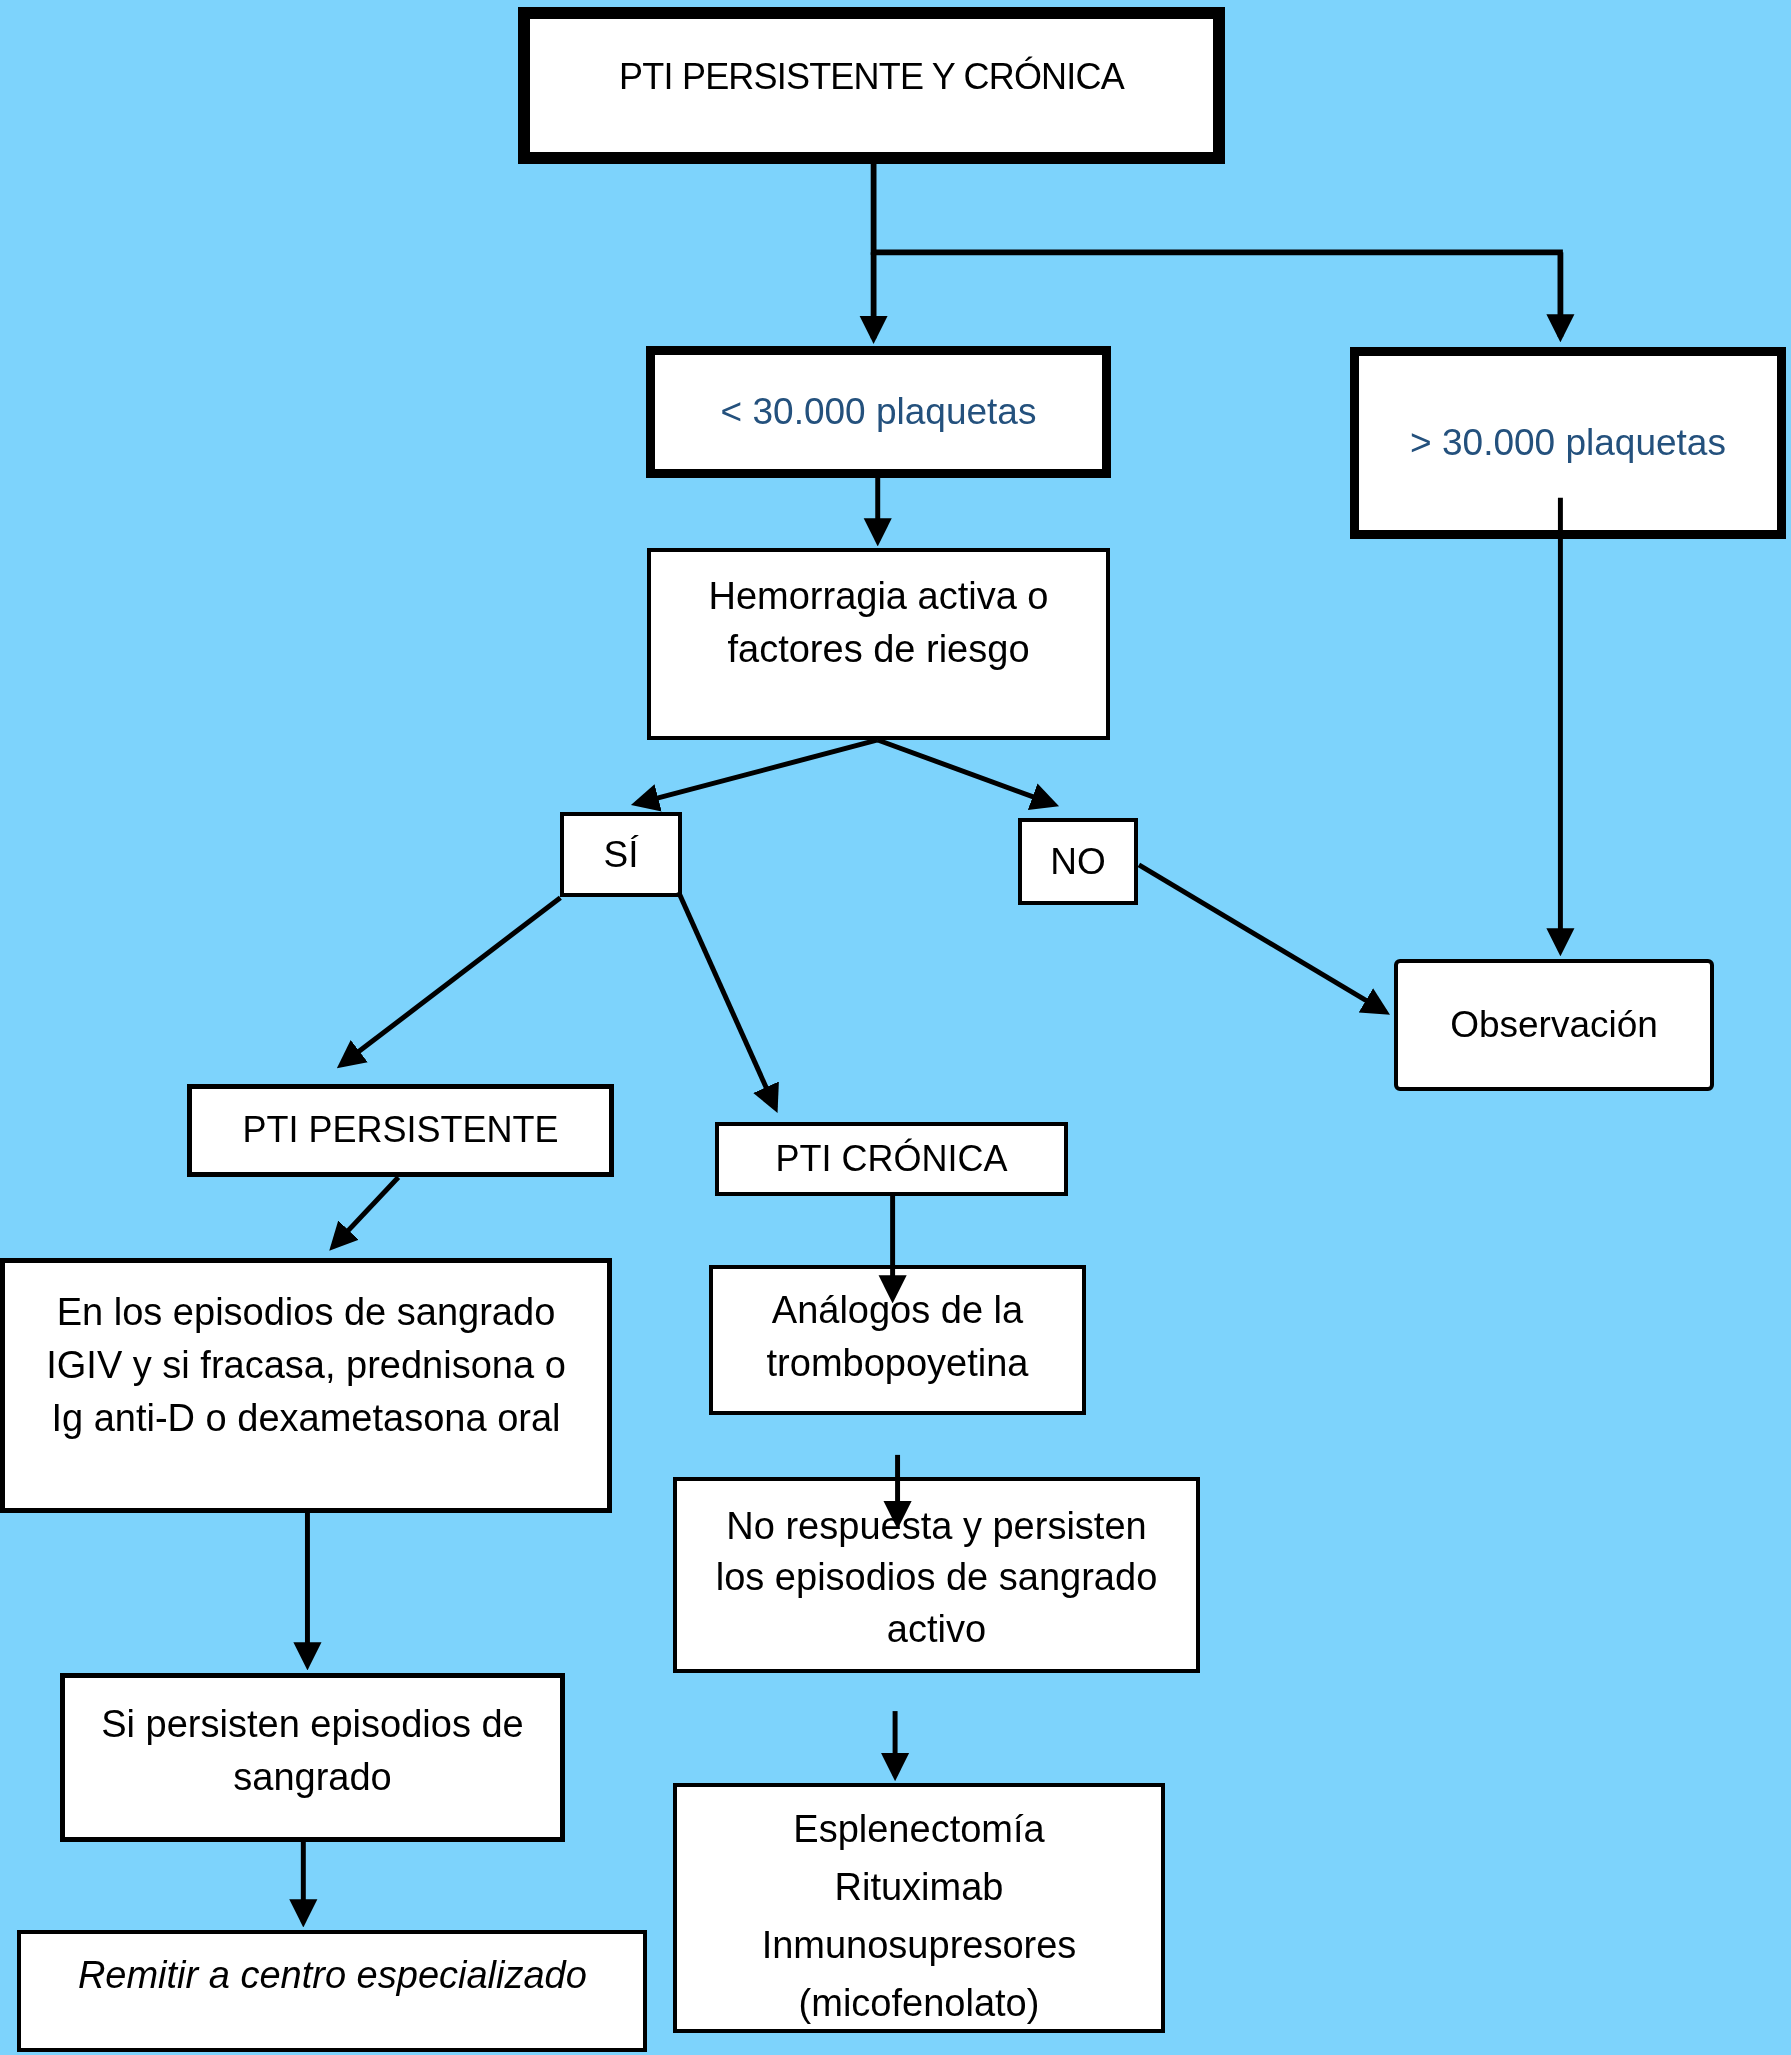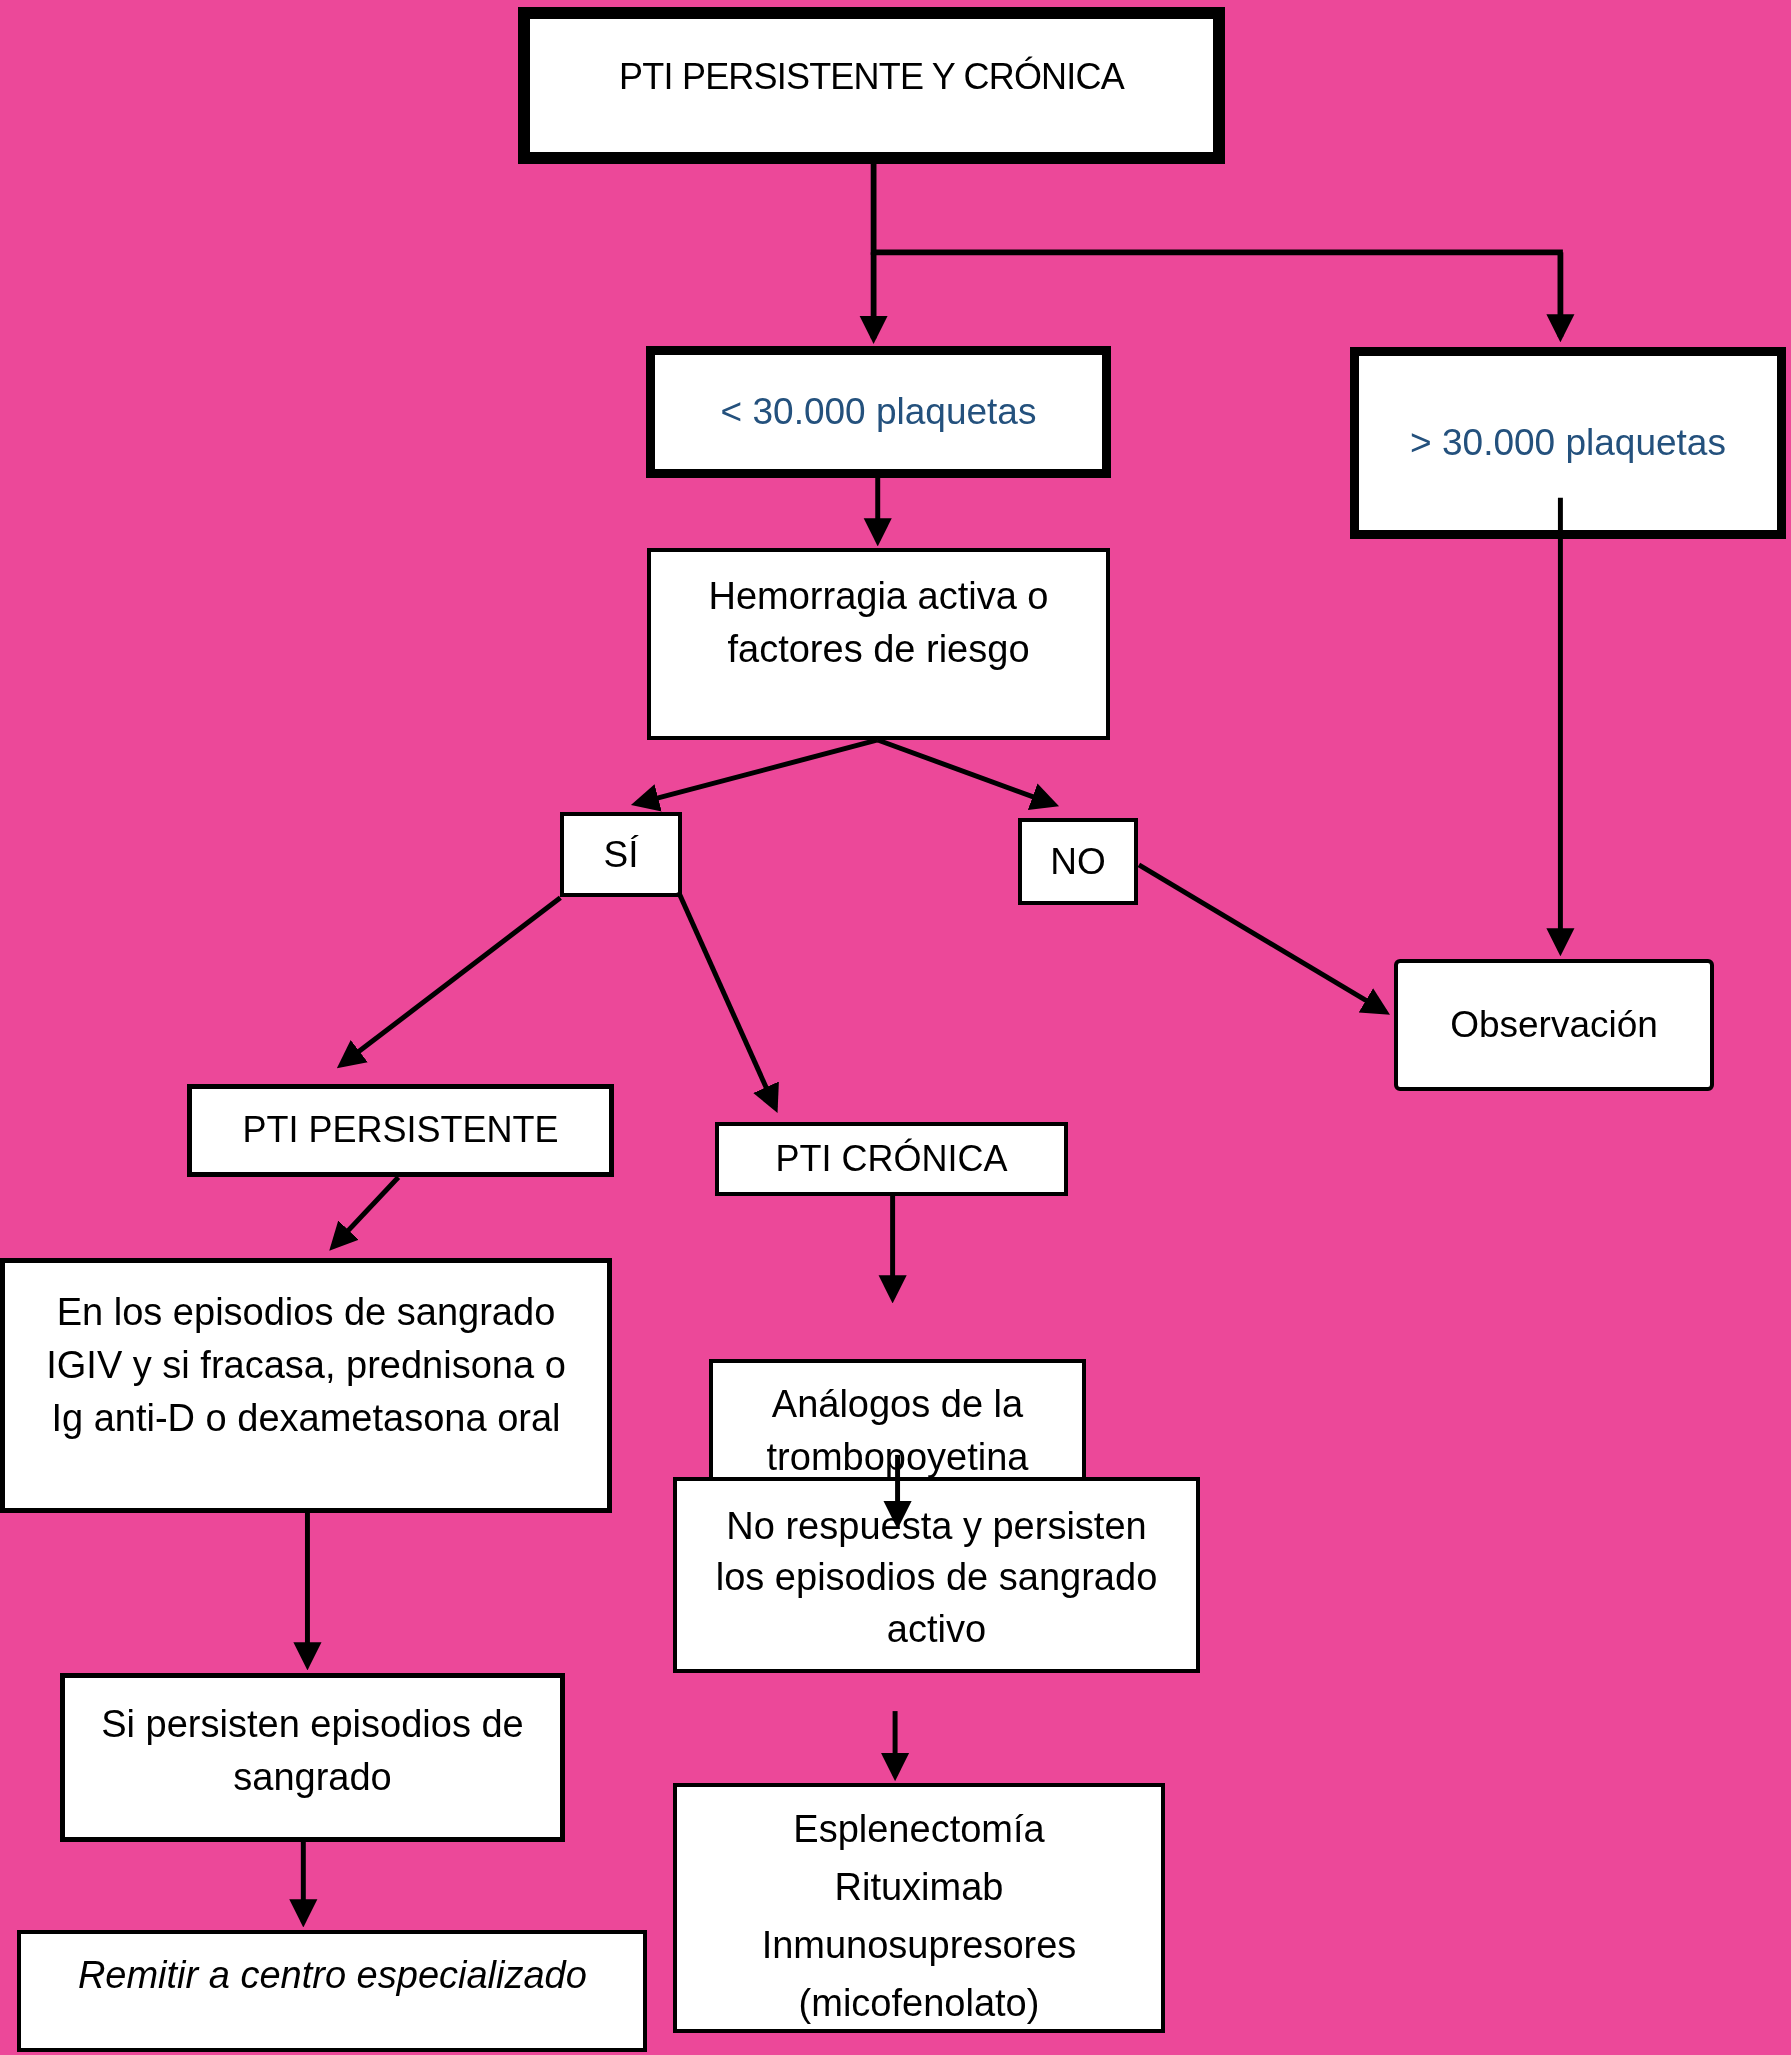--- a/index.html
+++ b/index.html
@@ -1,19 +1,19 @@
 <!DOCTYPE html>
 <html style="--platelet-blue: #24517D;font-size:13.2px"><head>
 <meta charset="utf-8">
 <style>
   html,body { margin:0; padding:0; background:#ffffff; }
   .canvas {
     position:relative;
     width:1791px; height:2056px;
-    background:#ec4899;
+    background:#7dd3fc;
     font-family:"Liberation Sans", sans-serif;
     color:#000000;
     overflow:hidden;
   }
   .node {
     position:absolute;
     background:#ffffff;
     border:4.1px solid #000000;
     box-sizing:border-box;
     display:flex;
@@ -31,21 +31,21 @@
   #n-root   { left:518px;  top:6.6px;    width:707px; height:157px; border-width:12.4px; font-size:36px; letter-spacing:-0.8px; padding-bottom:15px; }
   #n-lt30   { left:646px;  top:346px;  width:465px; height:132px; border-width:9px; color:var(--platelet-blue); font-size:37px; }
   #n-gt30   { left:1350px; top:347px;  width:436px; height:192px; border-width:9px; color:var(--platelet-blue); font-size:37px; }
   #n-hemo   { left:647px;  top:548px;  width:463px; height:192px; padding-top:18px; }
   #n-si     { left:560px;  top:812px;  width:122px; height:85px; font-size:37px; }
   #n-no     { left:1018px; top:818px;  width:120px; height:87px; font-size:37px; }
   #n-obs    { left:1394px; top:959px; width:320px; height:132px; font-size:37px;border-radius:6px; }
   #n-ptip   { left:187px;  top:1084px; width:427px; height:93px; border-width:5.8px; font-size:36px; }
   #n-ptic   { left:715px;  top:1122px; width:353px; height:74px;  font-size:36px; }
   #n-epis   { left:0px;    top:1258px; width:612px; height:255px; border-width:5px; padding-top:23px; }
-  #n-anal   { left:709px;  top:1359px; width:377px; height:150px; padding-top:15px; }
+  #n-anal   { left:709px;  top:1265px; width:377px; height:150px; padding-top:15px; }
   #n-nores  { left:673px;  top:1477px; width:527px; height:196px; padding-top:20px; line-height:1.35; }
   #n-splen  { left:673px;  top:1783px; width:492px; height:250px; padding-top:16.5px; line-height:1.35;justify-content:space-between; }
   #n-sipers { left:60px;   top:1673px; width:505px; height:169px; border-width:5px; padding-top:20px; }
   #n-remit  { left:17.4px;   top:1930px; width:630px; height:122px; padding-top:15px;font-style:italic; }
 
   svg.overlay {
     position:absolute;
     left:0; top:0;
     width:1791px; height:2056px;
     z-index:2;

